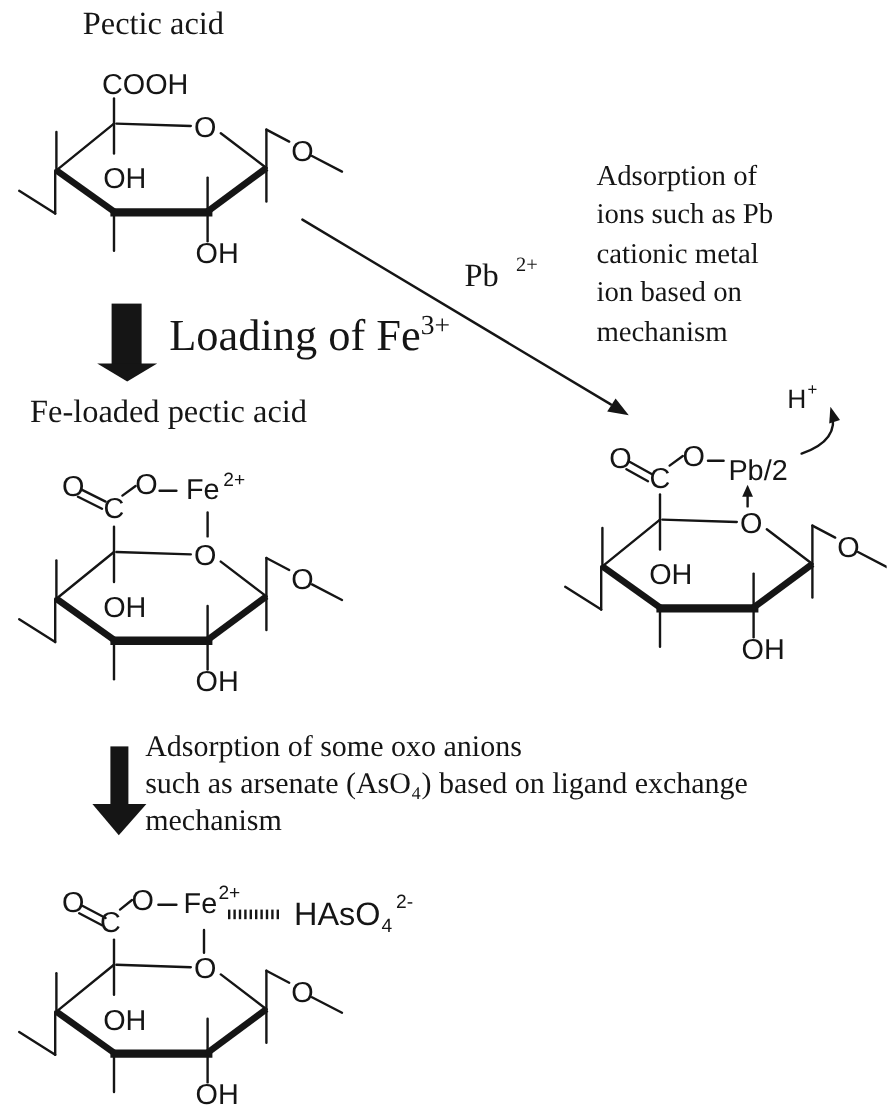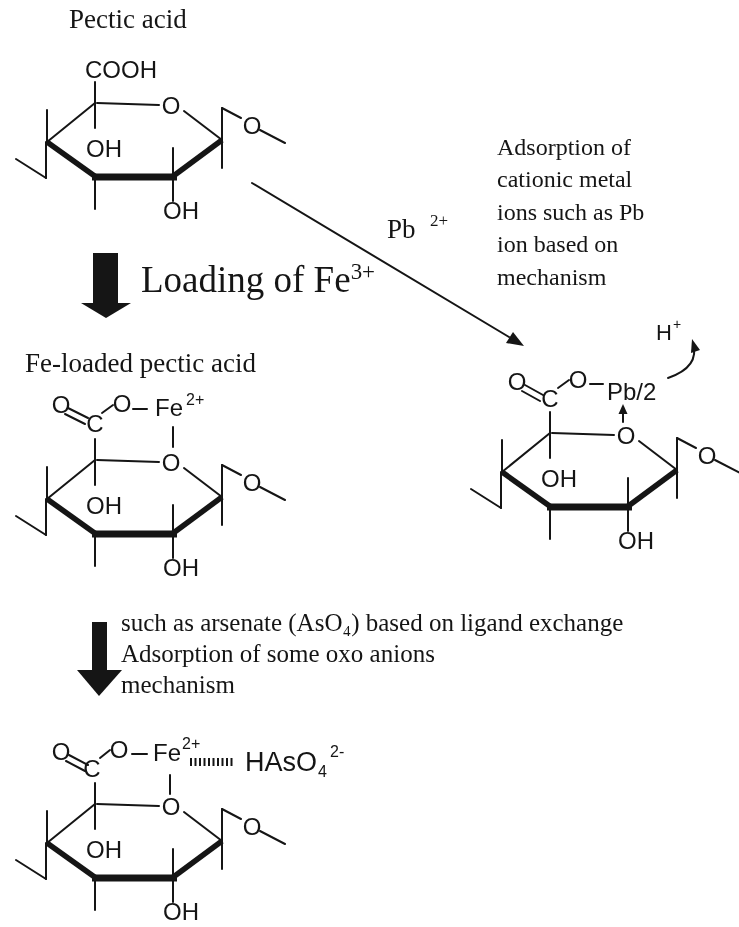--- a/index.html
+++ b/index.html
@@ -76,27 +76,27 @@
 
   <svg class="abs" style="left:240px;top:175px;" width="300" height="185">
     <path class="bond" d="M12,8 L269,162"></path>
     <polygon class="solid" points="284,171 266,168 273,157"></polygon>
     <text class="serifT" x="147" y="63">Pb</text>
     <text class="serifSup" x="190" y="51">2+</text>
   </svg>
 
   <div class="abs note" style="left:497px;top:120px;margin-top:11px;">
     <div>Adsorption of</div>
+    <div>ions such as Pb</div>
     <div>cationic metal</div>
-    <div>ions such as Pb</div>
     <div>ion based on</div>
     <div>mechanism</div>
   </div>
 
-  <div class="abs title" style="left:25px;top:348px;">Fe-loaded pectic acid</div>
+  <div class="abs title" style="left:25px;top:328px;">Fe-loaded pectic acid</div>
 
   <svg class="abs" style="left:0;top:375px;" width="340" height="245">
     <use href="#ringBonds" y="42"></use>
     <text class="chem mid" x="61" y="38">O</text>
     <path class="bond" d="M68,33 L88,43"></path>
     <path class="bond" d="M65,39 L85,49"></path>
     <text class="chem mid" x="95" y="57">C</text>
     <path class="bond" d="M102,38 L113,30"></path>
     <text class="chem mid" x="122" y="37">O</text>
     <path class="bond" d="M133,34 L147,34"></path>
@@ -130,22 +130,22 @@
     <text class="chem mid" x="181" y="239">OH</text>
     <text class="chem mid" x="252" y="154">O</text>
   </svg>
 
   <svg class="abs" style="left:76px;top:622px;" width="48" height="75">
     <rect class="solid" x="16" y="0" width="15" height="49"></rect>
     <polygon class="solid" points="1,48 46,48 23,74"></polygon>
   </svg>
 
   <div class="abs note2" style="left:121px;top:607px;">
+    <div>Adsorption of some oxo anions</div>
     <div>such as arsenate (AsO₄) based on ligand exchange</div>
-    <div>Adsorption of some oxo anions</div>
     <div>mechanism</div>
   </div>
 
   <svg class="abs" style="left:0;top:730px;" width="380" height="197">
     <use href="#ringBonds" y="31"></use>
     <text class="chem mid" x="61" y="30">O</text>
     <path class="bond" d="M69,25 L88,35"></path>
     <path class="bond" d="M66,31 L85,41"></path>
     <text class="chem mid" x="92" y="47">C</text>
     <path class="bond" d="M100,28 L110,20"></path>

